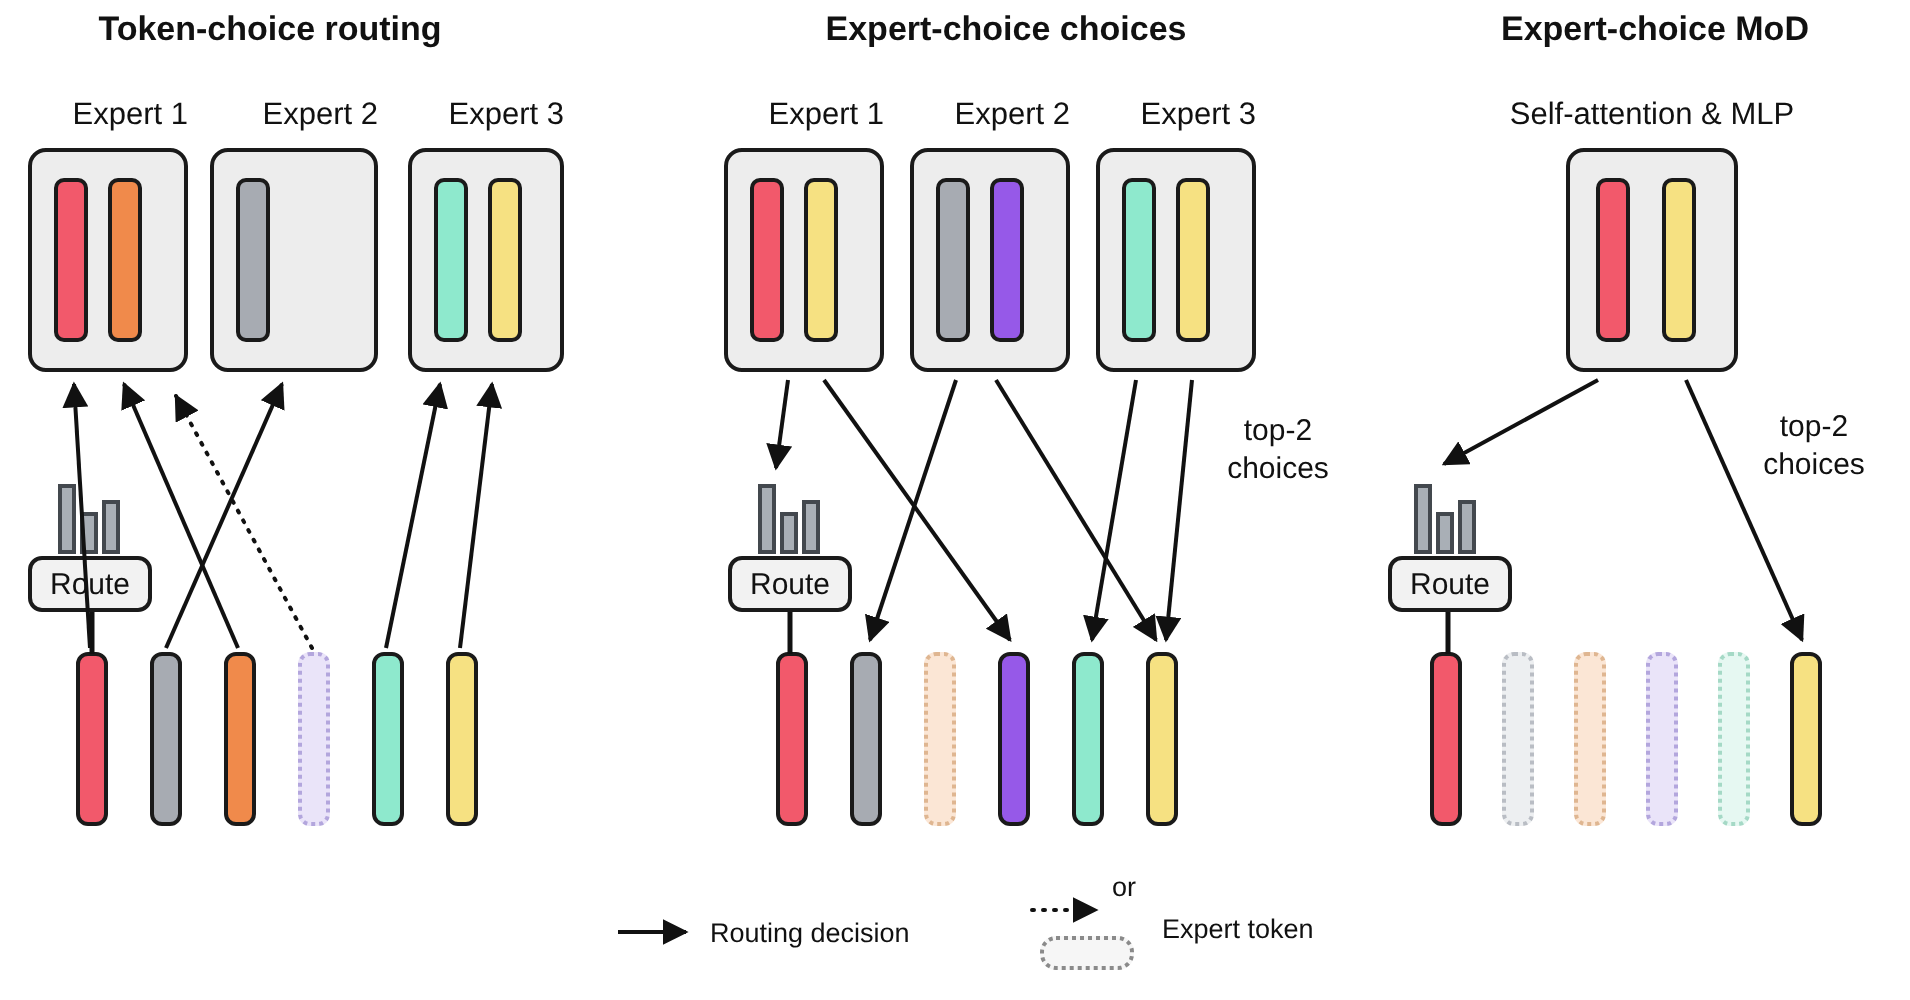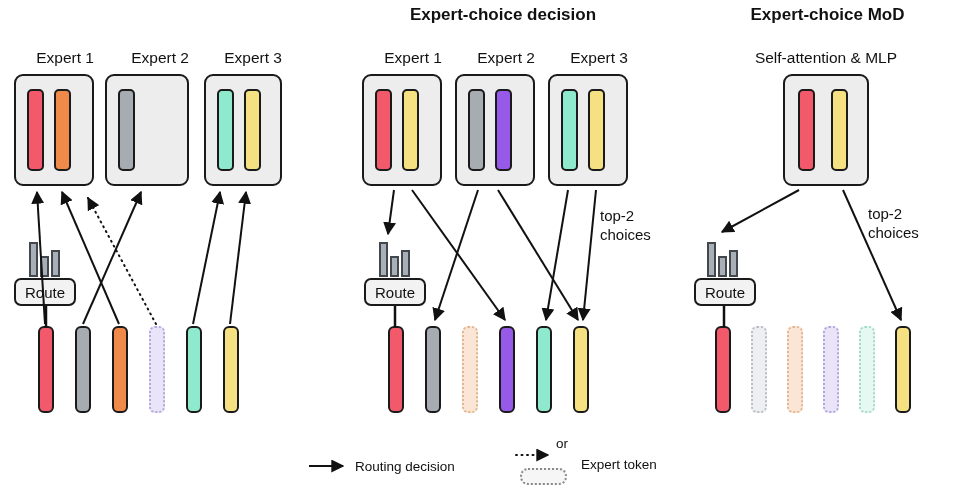--- a/index.html
+++ b/index.html
@@ -10,39 +10,40 @@
   .expert-label { font-size:15.5px; text-align:right; }
   .block-label { font-size:15.5px; text-align:center; }
   .expert-box { background:#ededed; border:2px solid #1a1a1a; border-radius:9px; box-sizing:border-box; }
   .bar { width:17px; height:82px; border:2px solid #1a1a1a; border-radius:5px; box-sizing:border-box; }
   .token { width:16px; height:87px; border:2px solid #1a1a1a; border-radius:6px; box-sizing:border-box; }
   .dropped { border-style:dotted; }
   .route-box { background:#f2f2f2; border:2px solid #1a1a1a; border-radius:7px; box-sizing:border-box;
                display:flex; align-items:center; justify-content:center; font-size:15px; }
   .hist { display:flex; align-items:flex-end; gap:2px; }
   .hist-bar { width:9px; background:#a9afb6; border:2px solid #43484e; box-sizing:border-box; }
-  .annotation { font-size:15px; white-space:pre-line; line-height:1.25; }
+  .annotation { font-size:15px; text-align:center; white-space:pre-line; line-height:1.25; }
   .legend-label { font-size:13.5px; }
   .legend-dropped-box { border:2px dotted #8a8a8a; border-radius:8px; background:#f6f6f6; box-sizing:border-box; }
   .c-red{background:#f2596b} .c-orange{background:#f08a4b} .c-gray{background:#a7abb2}
   .c-teal{background:#8ee9cd} .c-yellow{background:#f6e182} .c-purple{background:#9659e8}
   .d-lavender{background:#eae4f9; border-color:#b3a6dd}
   .d-peach{background:#fbe6d5; border-color:#dfb691}
   .d-gray{background:#edeff1; border-color:#b9bdc4}
   .d-mint{background:#e6f8f2; border-color:#a5d9c6}
   svg.arrows { left:0; top:0; pointer-events:none; }
   .arrow { stroke:#111; stroke-width:2; }
   .dotarrow { stroke:#111; stroke-width:2; stroke-dasharray:1 4.5; stroke-linecap:round; }
   .stem { stroke:#111; stroke-width:2.5; }
 </style>
 </head>
 <body>
 
 <div class="canvas">
 
+  <div class="abs panel-title" style="left:10px; top:5px; width:250px;">Token-choice routing</div>
 
   <div class="abs expert-label" style="left:14px; top:49px; width:80px;">Expert 1</div>
   <div class="abs expert-label" style="left:105px; top:49px; width:84px;">Expert 2</div>
   <div class="abs expert-label" style="left:204px; top:49px; width:78px;">Expert 3</div>
 
   <div class="abs expert-box" style="left:14px; top:74px; width:80px; height:112px;"></div>
   <div class="abs expert-box" style="left:105px; top:74px; width:84px; height:112px;"></div>
   <div class="abs expert-box" style="left:204px; top:74px; width:78px; height:112px;"></div>
 
   <div class="abs bar c-red" style="left:27px;  top:89px;"></div>
@@ -58,21 +59,21 @@
   </div>
   <div class="abs route-box" style="left:14px; top:278px; width:62px; height:28px;">Route</div>
 
   <div class="abs token c-red" style="left:38px;  top:326px;"></div>
   <div class="abs token c-gray" style="left:75px;  top:326px;"></div>
   <div class="abs token c-orange" style="left:112px; top:326px;"></div>
   <div class="abs token dropped d-lavender" style="left:149px; top:326px;"></div>
   <div class="abs token c-teal" style="left:186px; top:326px;"></div>
   <div class="abs token c-yellow" style="left:223px; top:326px;"></div>
 
-  <div class="abs panel-title" style="left:370px; top:5px; width:266px;">Expert-choice decision</div>
+  <div class="abs panel-title" style="left:370px; top:5px; width:266px;">Expert-choice choices</div>
 
   <div class="abs expert-label" style="left:362px; top:49px; width:80px;">Expert 1</div>
   <div class="abs expert-label" style="left:455px; top:49px; width:80px;">Expert 2</div>
   <div class="abs expert-label" style="left:548px; top:49px; width:80px;">Expert 3</div>
 
   <div class="abs expert-box" style="left:362px; top:74px; width:80px; height:112px;"></div>
   <div class="abs expert-box" style="left:455px; top:74px; width:80px; height:112px;"></div>
   <div class="abs expert-box" style="left:548px; top:74px; width:80px; height:112px;"></div>
 
   <div class="abs bar c-red" style="left:375px; top:89px;"></div>

